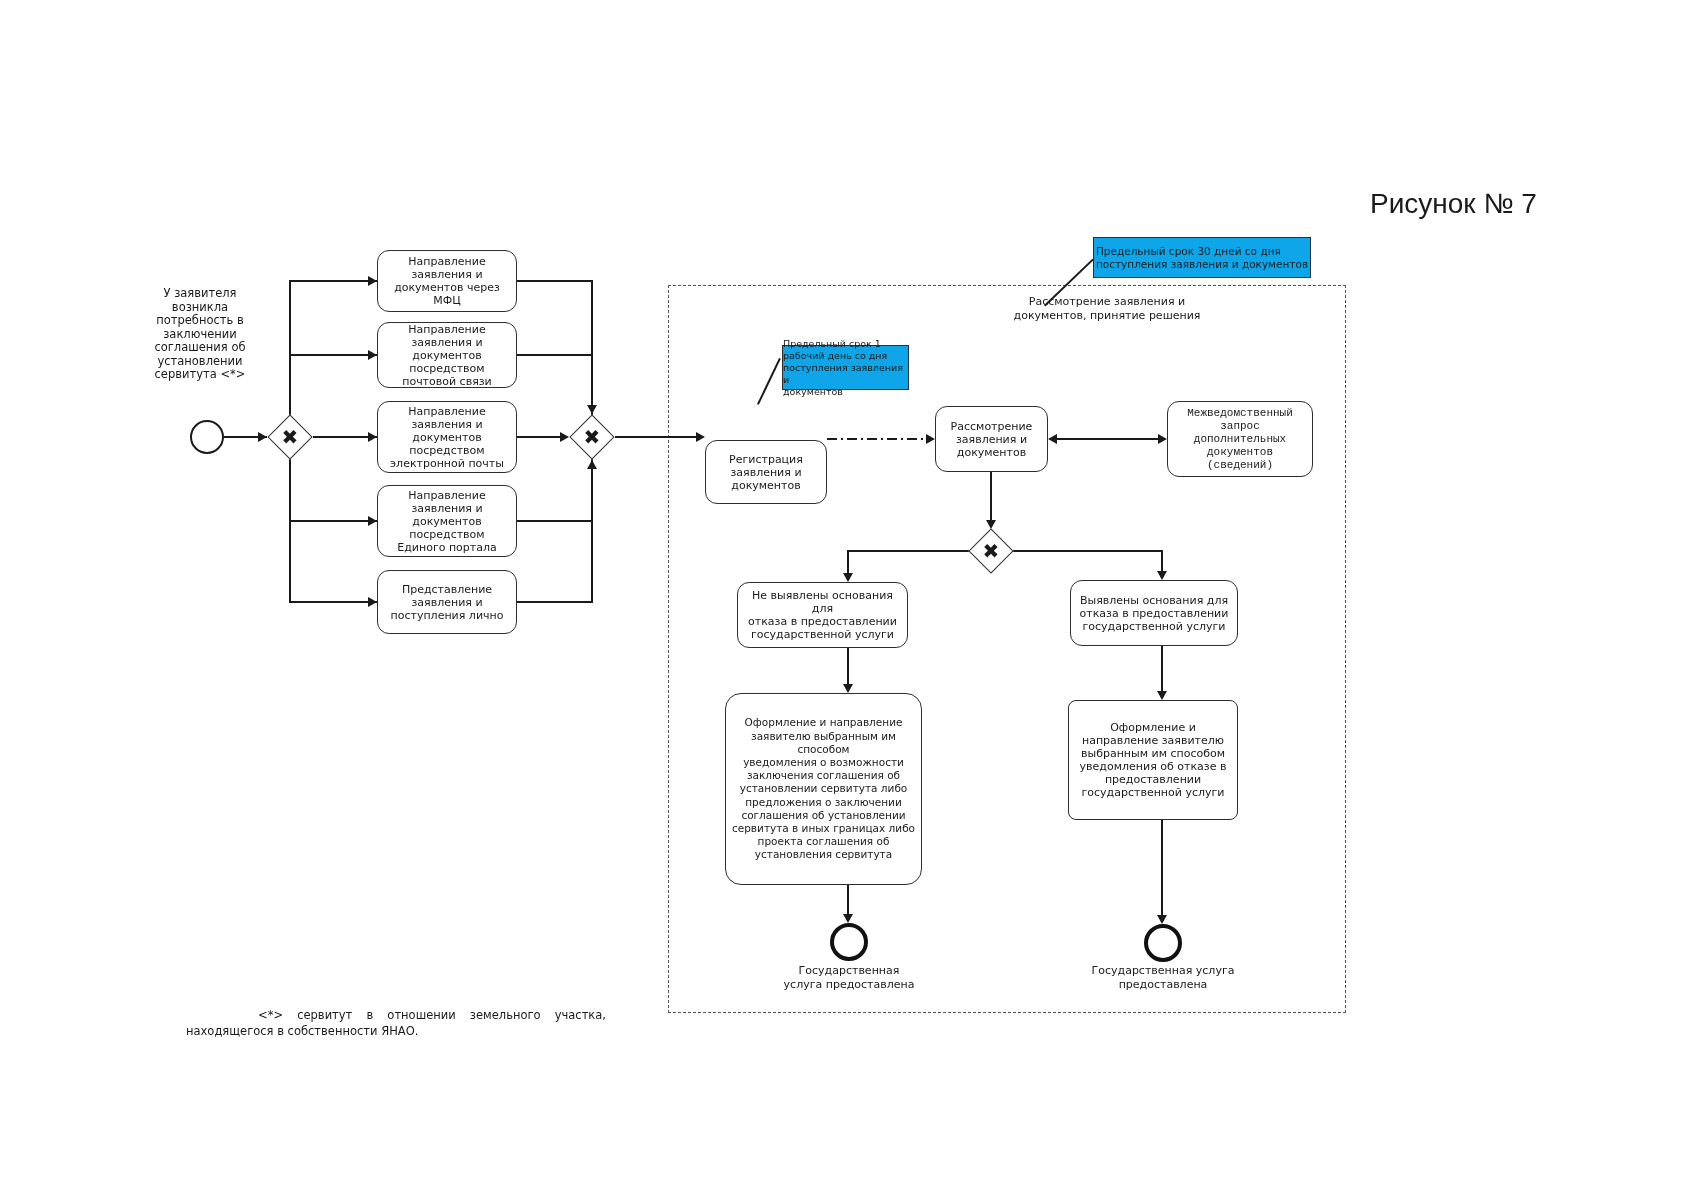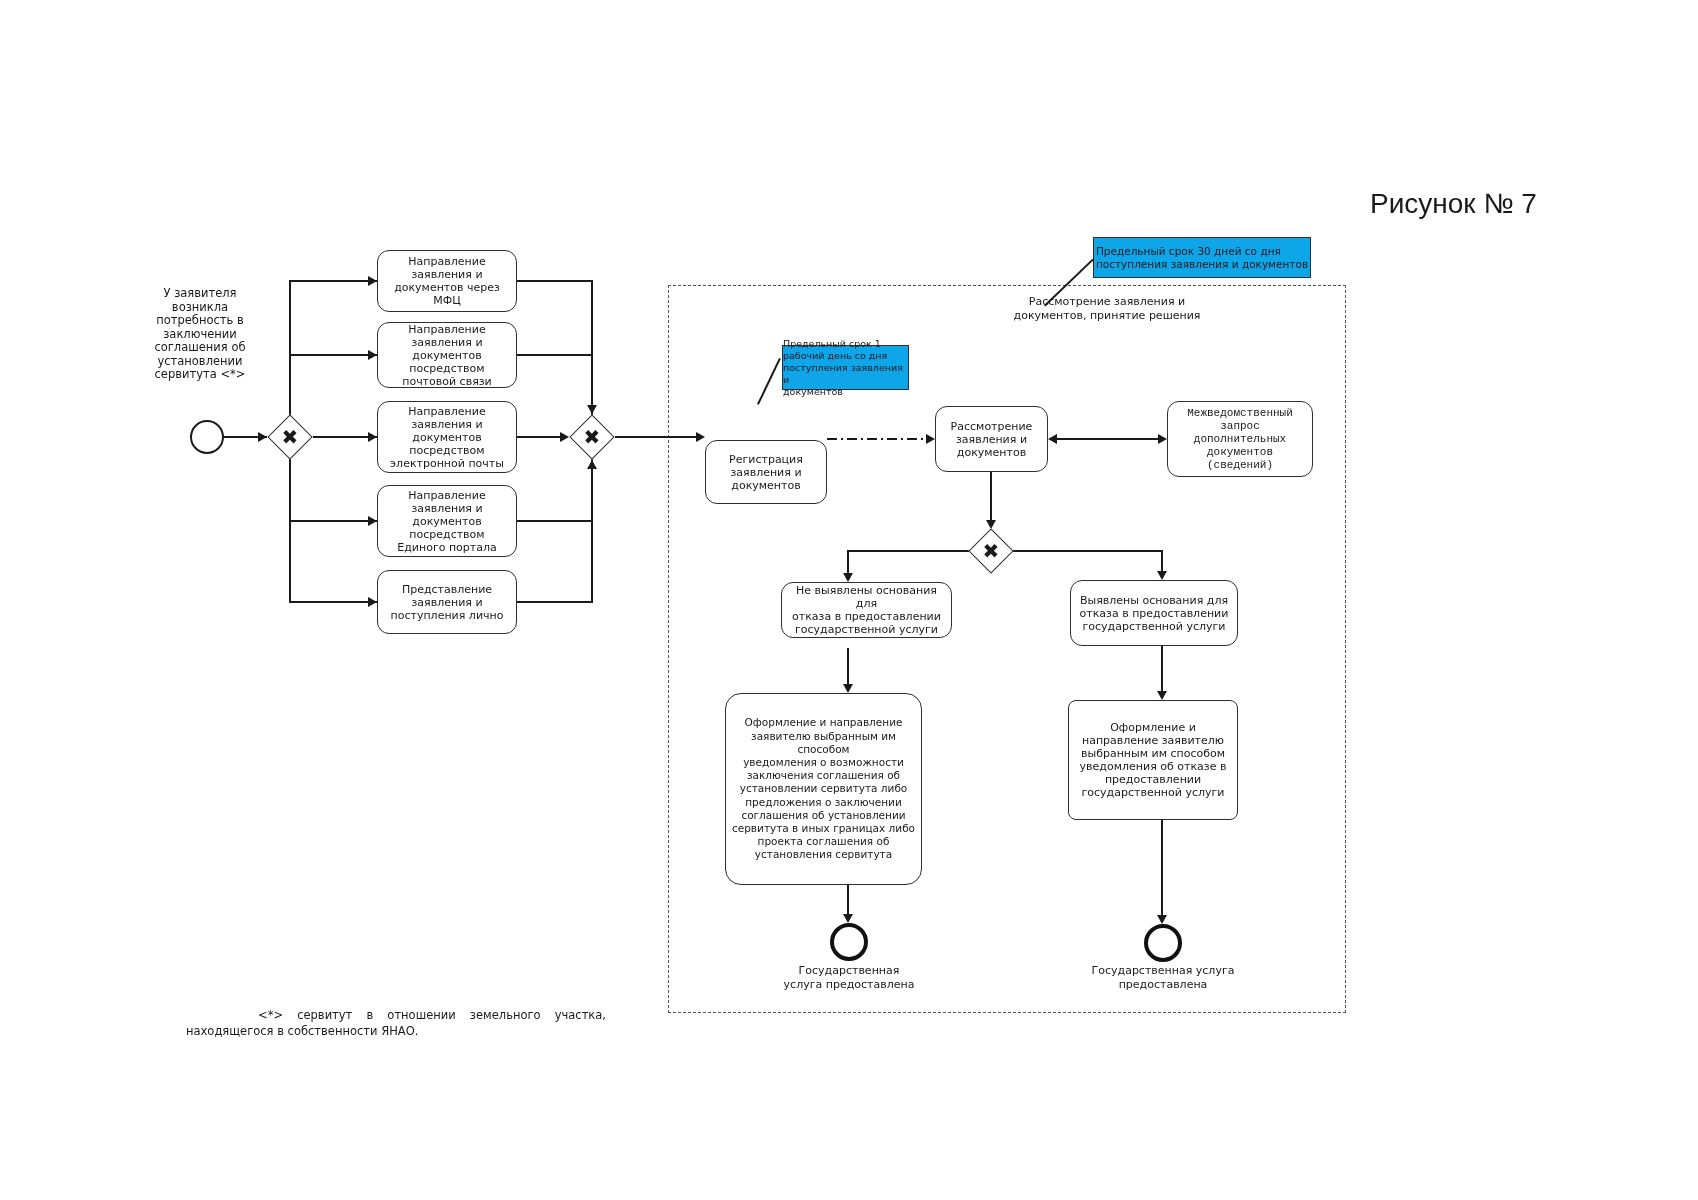--- a/index.html
+++ b/index.html
@@ -148,21 +148,21 @@
 документов</div>
   <div class="task" style="left:935px;top:406px;width:113px;height:66px;">Рассмотрение
 заявления и
 документов</div>
   <div class="task" style="left:1167px;top:401px;width:146px;height:76px;font-family:Liberation Mono, monospace;">Межведомственный
 запрос
 дополнительных
 документов
 (сведений)</div>
 
-  <div class="task" style="left:781px;top:582px;width:171px;height:56px;">Не выявлены основания для
+  <div class="task" style="left:737px;top:582px;width:171px;height:66px;">Не выявлены основания для
 отказа в предоставлении
 государственной услуги</div>
   <div class="task" style="left:1070px;top:580px;width:168px;height:66px;">Выявлены основания для
 отказа в предоставлении
 государственной услуги</div>
 
   <div class="task" style="left:725px;top:693px;width:197px;height:192px;font-size:10.5px;line-height:13.2px;border-radius:16px;">Оформление и направление
 заявителю выбранным им способом
 уведомления о возможности
 заключения соглашения об

